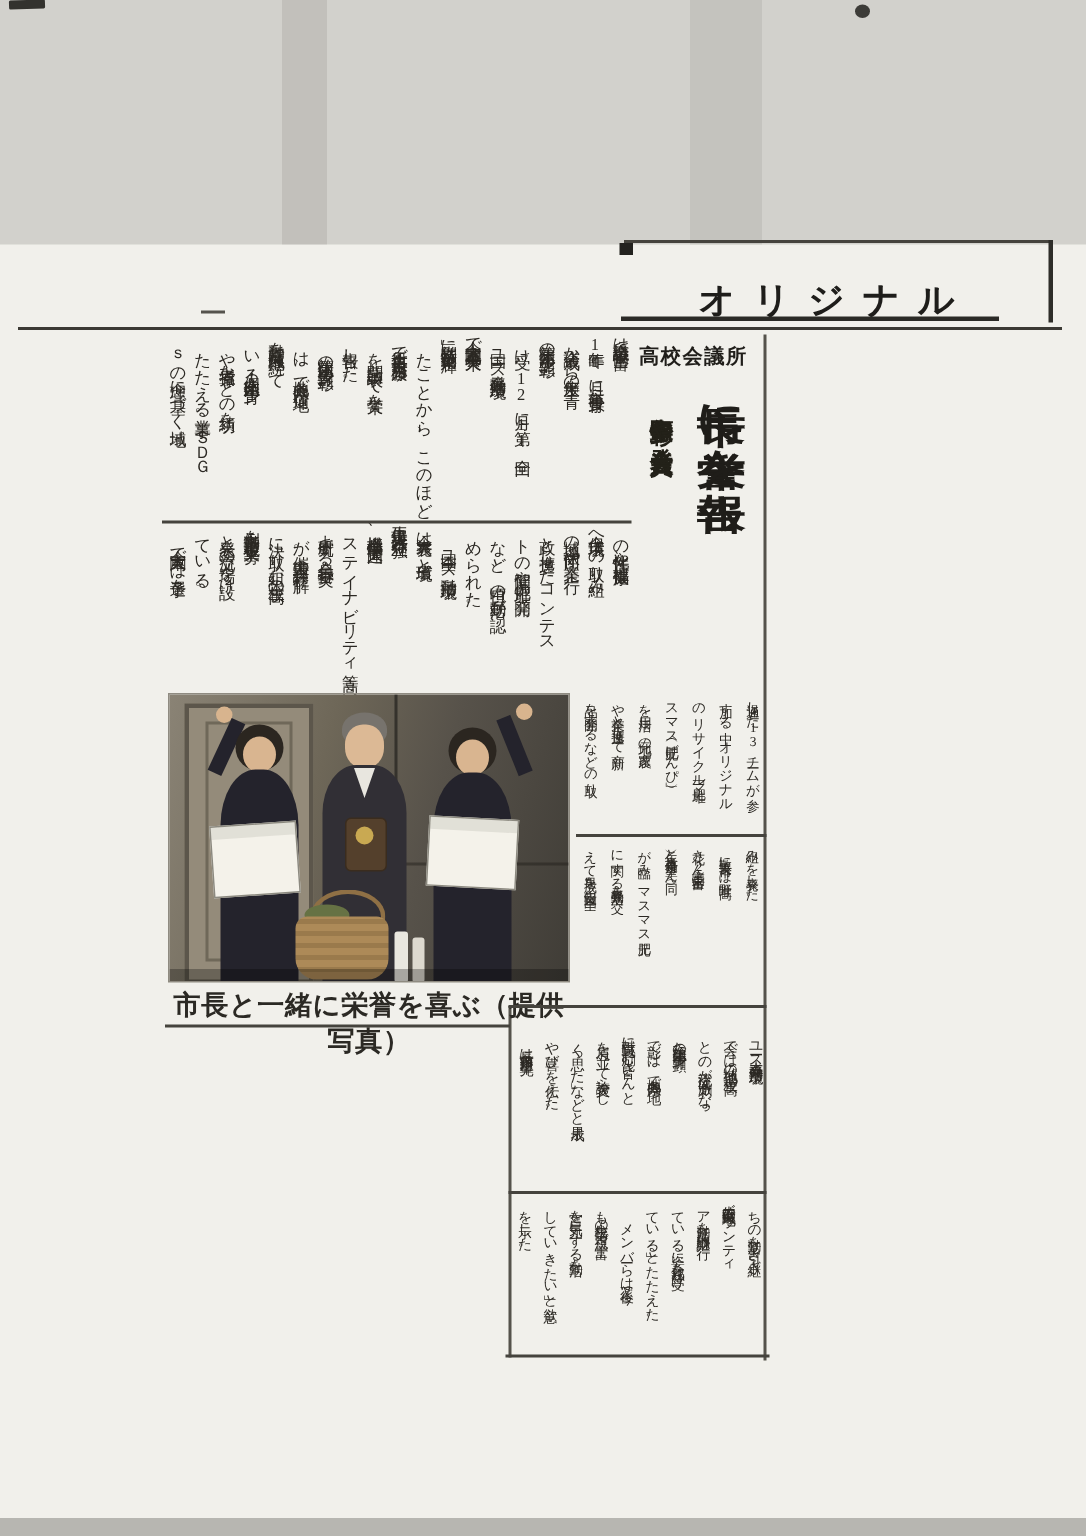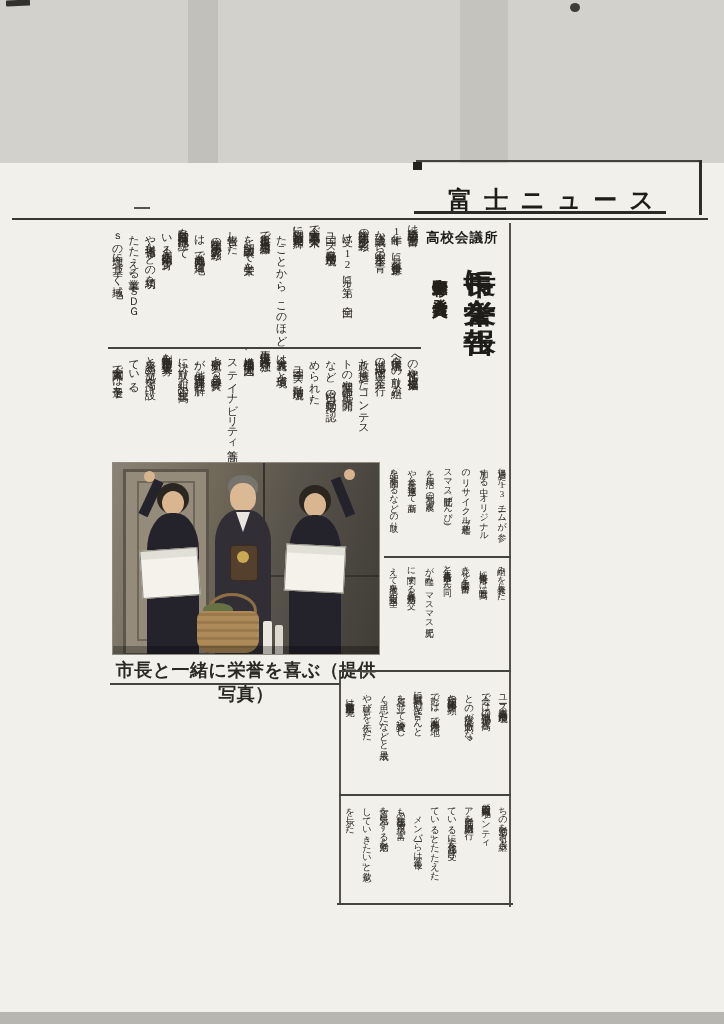--- a/index.html
+++ b/index.html
@@ -37,21 +37,21 @@
   <div class="abs" style="left:0;top:0;width:724px;height:163px;background:#d2d1cc;"></div>
   <div class="abs" style="left:188px;top:0;width:30px;height:163px;background:rgba(120,118,112,0.18);"></div>
   <div class="abs" style="left:460px;top:0;width:48px;height:163px;background:rgba(120,118,112,0.15);"></div>
   <div class="abs" style="left:6px;top:0;width:24px;height:6px;background:#33322e;border-radius:1px;transform:rotate(-2deg);"></div>
   <div class="abs" style="left:570px;top:3px;width:10px;height:9px;background:#3d3c38;border-radius:50%;"></div>
   <div class="abs" style="left:413px;top:162px;width:9px;height:8px;background:#23221f;"></div>
   <div class="abs" style="left:0;top:1012px;width:724px;height:12px;background:#b7b6b1;"></div>
 
   <div class="rule" style="left:416px;top:160px;width:286px;height:2px;"></div>
   <div class="rule" style="left:699px;top:160px;width:3px;height:55px;background:#2e2d29;"></div>
-  <div class="masthead" style="left:420px;top:184px;width:274px;">富士ニュース</div>
+  <div class="masthead" style="left:420px;top:184px;width:274px;">オリジナル</div>
   <div class="rule" style="left:414px;top:211px;width:252px;height:3px;background:#2b2a26;"></div>
 
   <div class="rule" style="left:134px;top:207px;width:16px;height:2px;background:#55534d;"></div>
   <div class="rule" style="left:12px;top:218px;width:696px;height:2px;background:#3b3934;"></div>
 
   <div class="rule" style="left:509px;top:223px;width:2px;height:684px;background:#55524b;"></div>
   <div class="rule" style="left:339px;top:671px;width:1.5px;height:234px;background:#55524b;"></div>
 
   <div class="kicker" style="left:426px;top:229px;">高校会議所</div>
   <div class="vtext headline" style="left:450px;top:252px;width:58px;height:205px;">市長に栄誉を報告</div>

